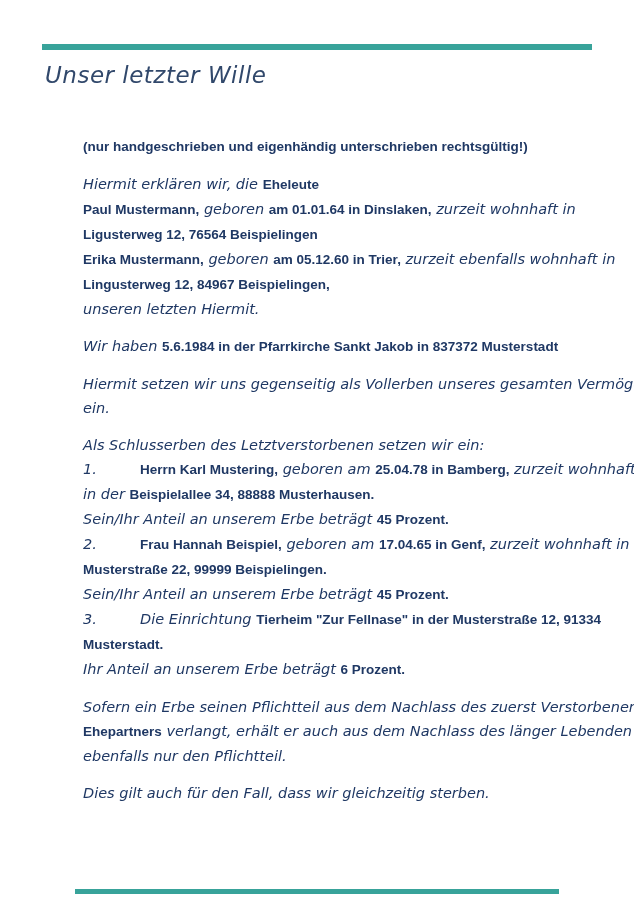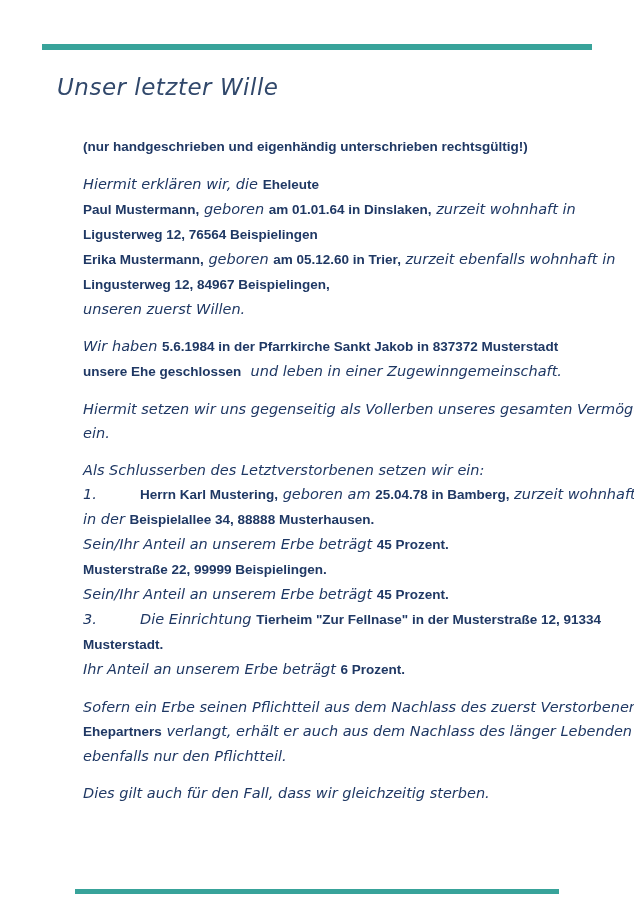--- a/index.html
+++ b/index.html
@@ -22,21 +22,21 @@
   }
   .accent-bar {
     position: absolute;
     background: var(--accent);
   }
   .accent-bar.top    { left: 42px; top: 44px;  width: 550px; height: 6px; }
   .accent-bar.bottom { left: 75px; top: 889px; width: 484px; height: 5px; }
   .doc-title {
     position: absolute;
     left: 45px; top: 62px;
-    margin: 12px;
+    margin: 0;
     font-family: "DejaVu Sans", sans-serif;
     font-style: italic;
     font-weight: 400;
     font-size: 23px;
     letter-spacing: 0.5px;
     color: var(--title-ink);
   }
   .content {
     position: absolute;
     left: 83px; top: 126px;
@@ -74,35 +74,35 @@
   <div class="content" id="content">
       <div class="paragraph">
         <div class="line"><span class="seg-b">(nur handgeschrieben und eigenhändig unterschrieben rechtsgültig!)</span></div>
       </div>
       <div class="paragraph">
         <div class="line"><span class="seg-s">Hiermit erklären wir, die </span><span class="seg-b">Eheleute</span></div>
         <div class="line"><span class="seg-b">Paul Mustermann,</span><span class="seg-s"> geboren </span><span class="seg-b">am 01.01.64 in Dinslaken,</span><span class="seg-s"> zurzeit wohnhaft in</span></div>
         <div class="line"><span class="seg-b">Ligusterweg 12, 76564 Beispielingen</span></div>
         <div class="line"><span class="seg-b">Erika Mustermann,</span><span class="seg-s"> geboren </span><span class="seg-b">am 05.12.60 in Trier,</span><span class="seg-s"> zurzeit ebenfalls wohnhaft in</span></div>
         <div class="line"><span class="seg-b">Lingusterweg 12, 84967 Beispielingen,</span></div>
-        <div class="line"><span class="seg-s">unseren zuerst Willen.</span></div>
+        <div class="line"><span class="seg-s">unseren letzten Hiermit.</span></div>
       </div>
       <div class="paragraph">
         <div class="line"><span class="seg-s">Wir haben </span><span class="seg-b">5.6.1984 in der Pfarrkirche Sankt Jakob in 837372 Musterstadt</span></div>
-        <div class="line"><span class="seg-b">unsere Ehe geschlossen</span><span class="seg-s">  und leben in einer Zugewinngemeinschaft.</span></div>
       </div>
       <div class="paragraph">
         <div class="line"><span class="seg-s">Hiermit setzen wir uns gegenseitig als Vollerben unseres gesamten Vermögens</span></div>
         <div class="line"><span class="seg-s">ein.</span></div>
       </div>
       <div class="paragraph">
         <div class="line"><span class="seg-s">Als Schlusserben des Letztverstorbenen setzen wir ein:</span></div>
         <div class="line"><span class="seg-s num">1.</span><span class="seg-b">Herrn Karl Mustering,</span><span class="seg-s"> geboren am </span><span class="seg-b">25.04.78 in Bamberg,</span><span class="seg-s"> zurzeit wohnhaft</span></div>
         <div class="line"><span class="seg-s">in der </span><span class="seg-b">Beispielallee 34, 88888 Musterhausen.</span></div>
         <div class="line"><span class="seg-s">Sein/Ihr Anteil an unserem Erbe beträgt </span><span class="seg-b">45 Prozent.</span></div>
+        <div class="line"><span class="seg-s num">2.</span><span class="seg-b">Frau Hannah Beispiel,</span><span class="seg-s"> geboren am </span><span class="seg-b">17.04.65 in Genf,</span><span class="seg-s"> zurzeit wohnhaft in</span></div>
         <div class="line"><span class="seg-b">Musterstraße 22, 99999 Beispielingen.</span></div>
         <div class="line"><span class="seg-s">Sein/Ihr Anteil an unserem Erbe beträgt </span><span class="seg-b">45 Prozent.</span></div>
         <div class="line"><span class="seg-s num">3.</span><span class="seg-s">Die Einrichtung </span><span class="seg-b">Tierheim "Zur Fellnase" in der Musterstraße 12, 91334</span></div>
         <div class="line"><span class="seg-b">Musterstadt.</span></div>
         <div class="line"><span class="seg-s">Ihr Anteil an unserem Erbe beträgt </span><span class="seg-b">6 Prozent.</span></div>
       </div>
       <div class="paragraph">
         <div class="line"><span class="seg-s">Sofern ein Erbe seinen Pflichtteil aus dem Nachlass des zuerst Verstorbenen</span></div>
         <div class="line"><span class="seg-b">Ehepartners</span><span class="seg-s"> verlangt, erhält er auch aus dem Nachlass des länger Lebenden</span></div>
         <div class="line"><span class="seg-s">ebenfalls nur den Pflichtteil.</span></div>

